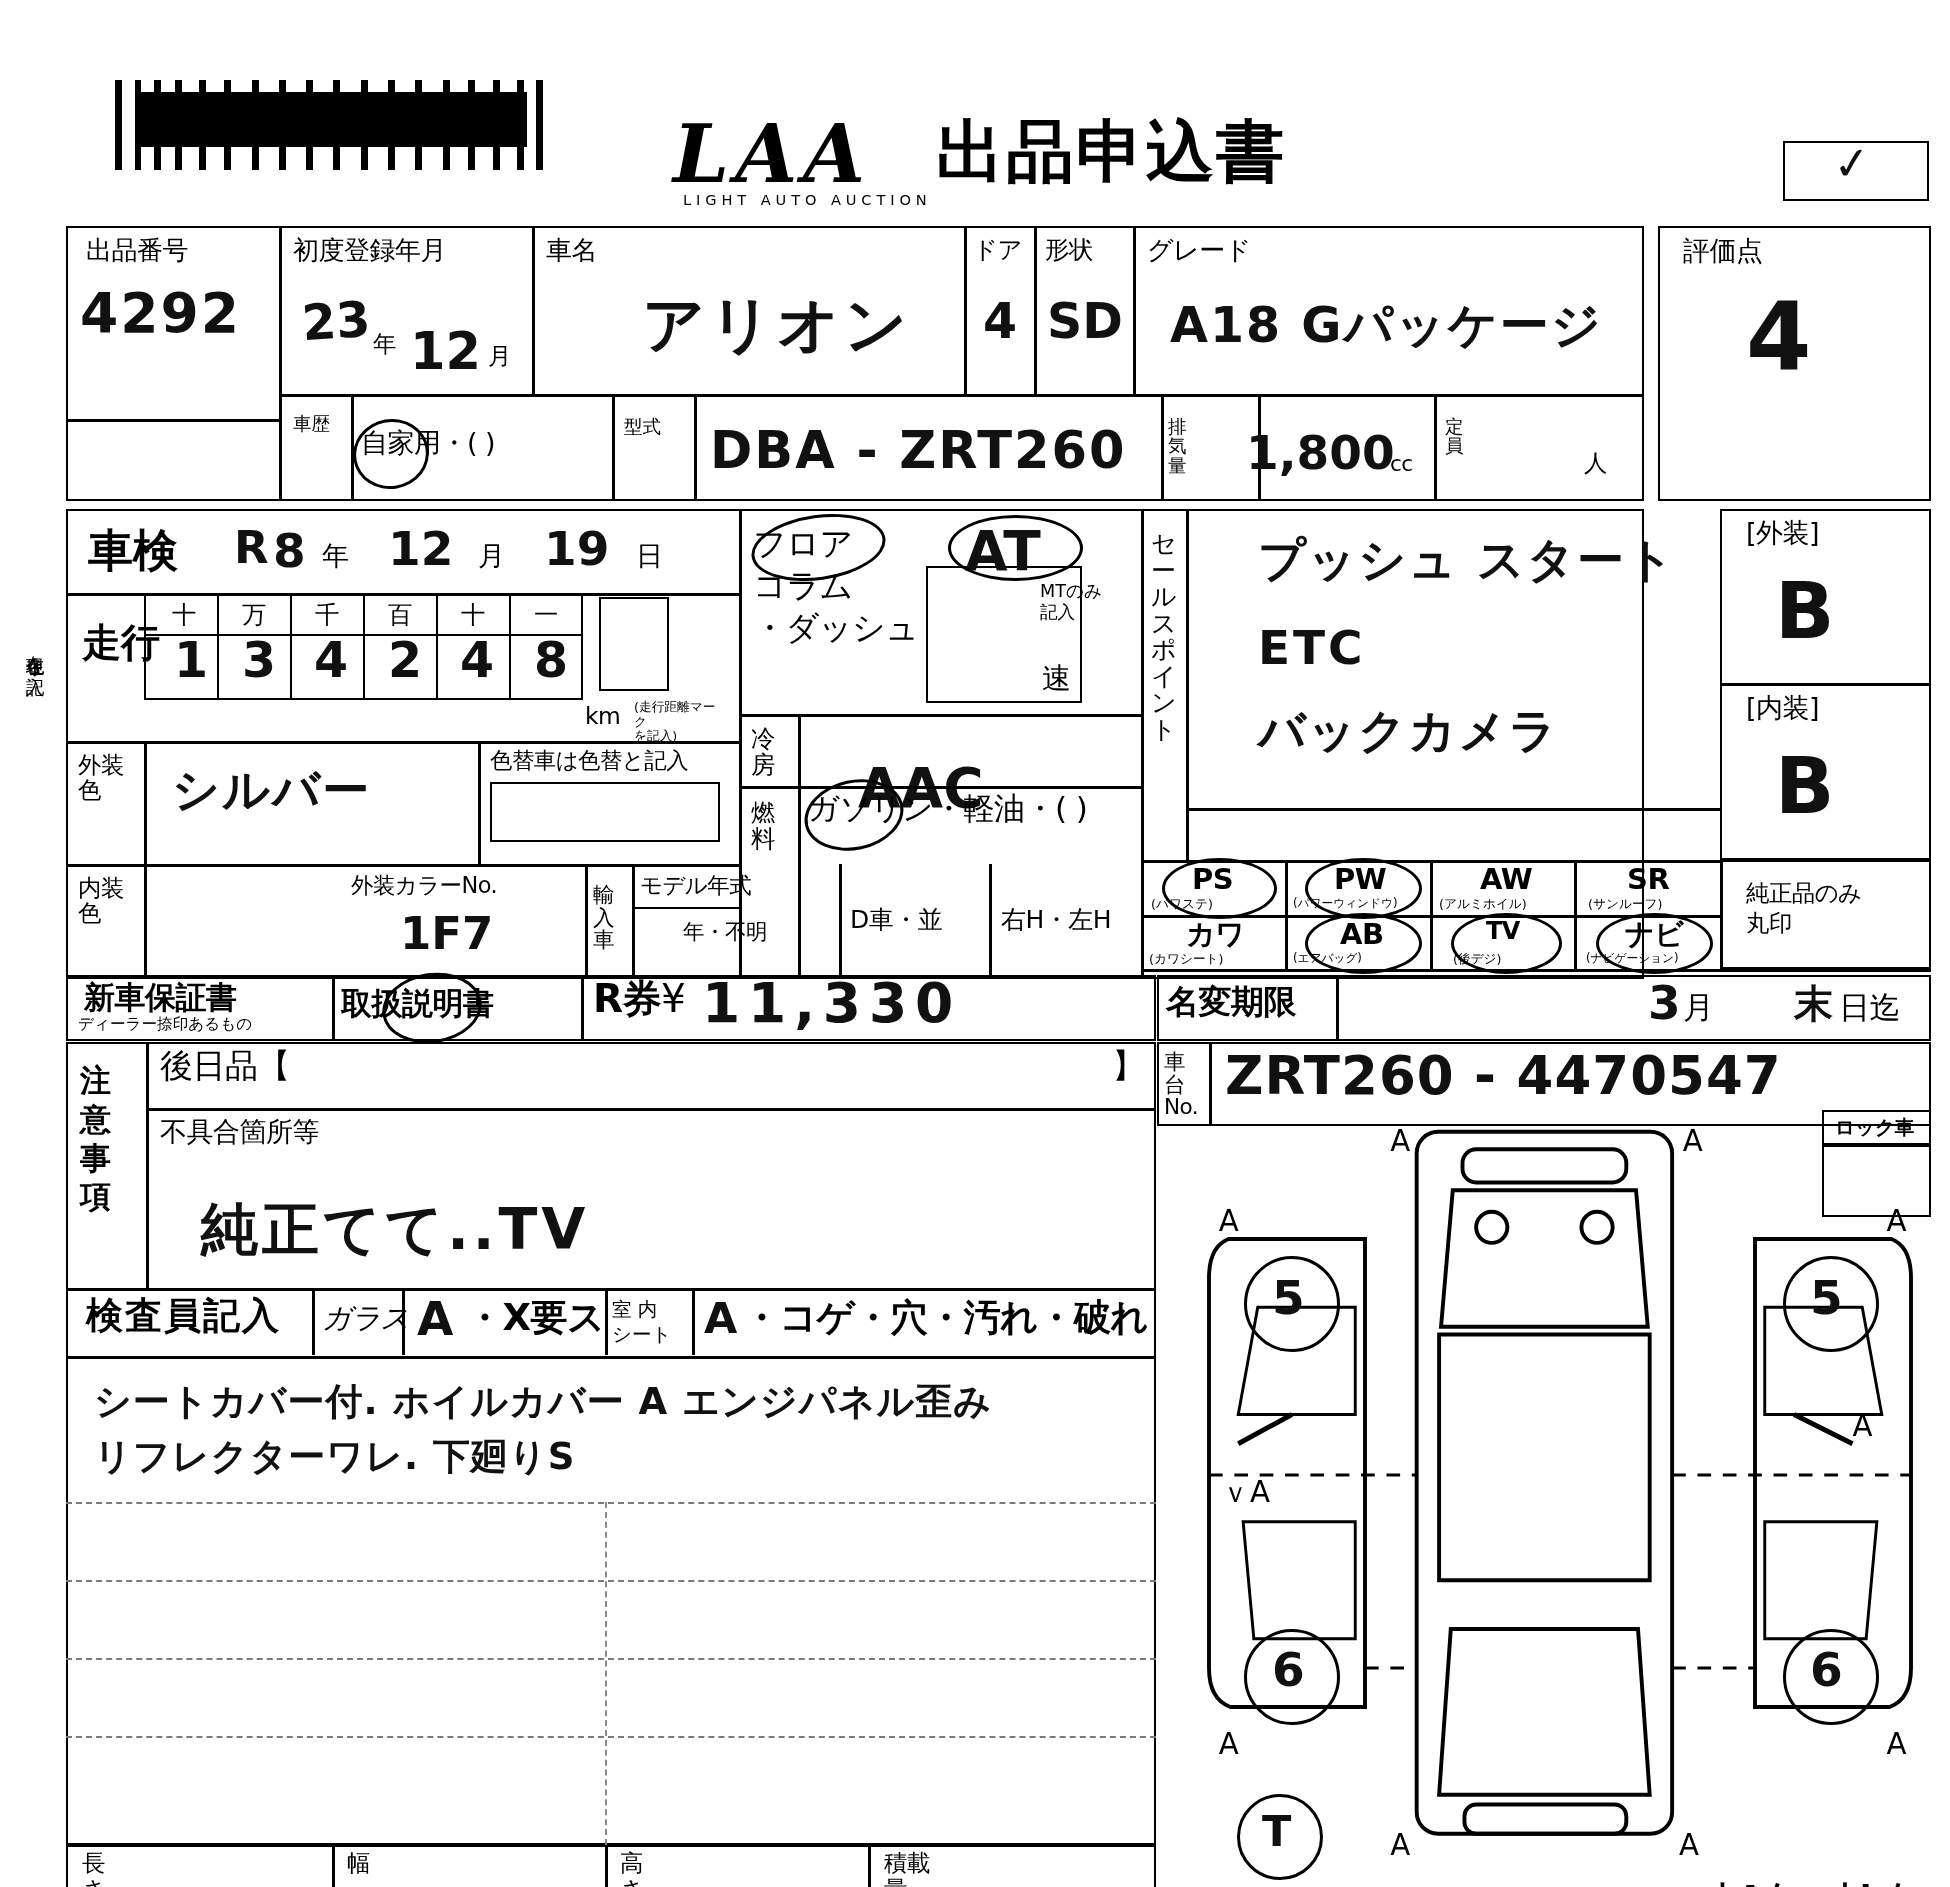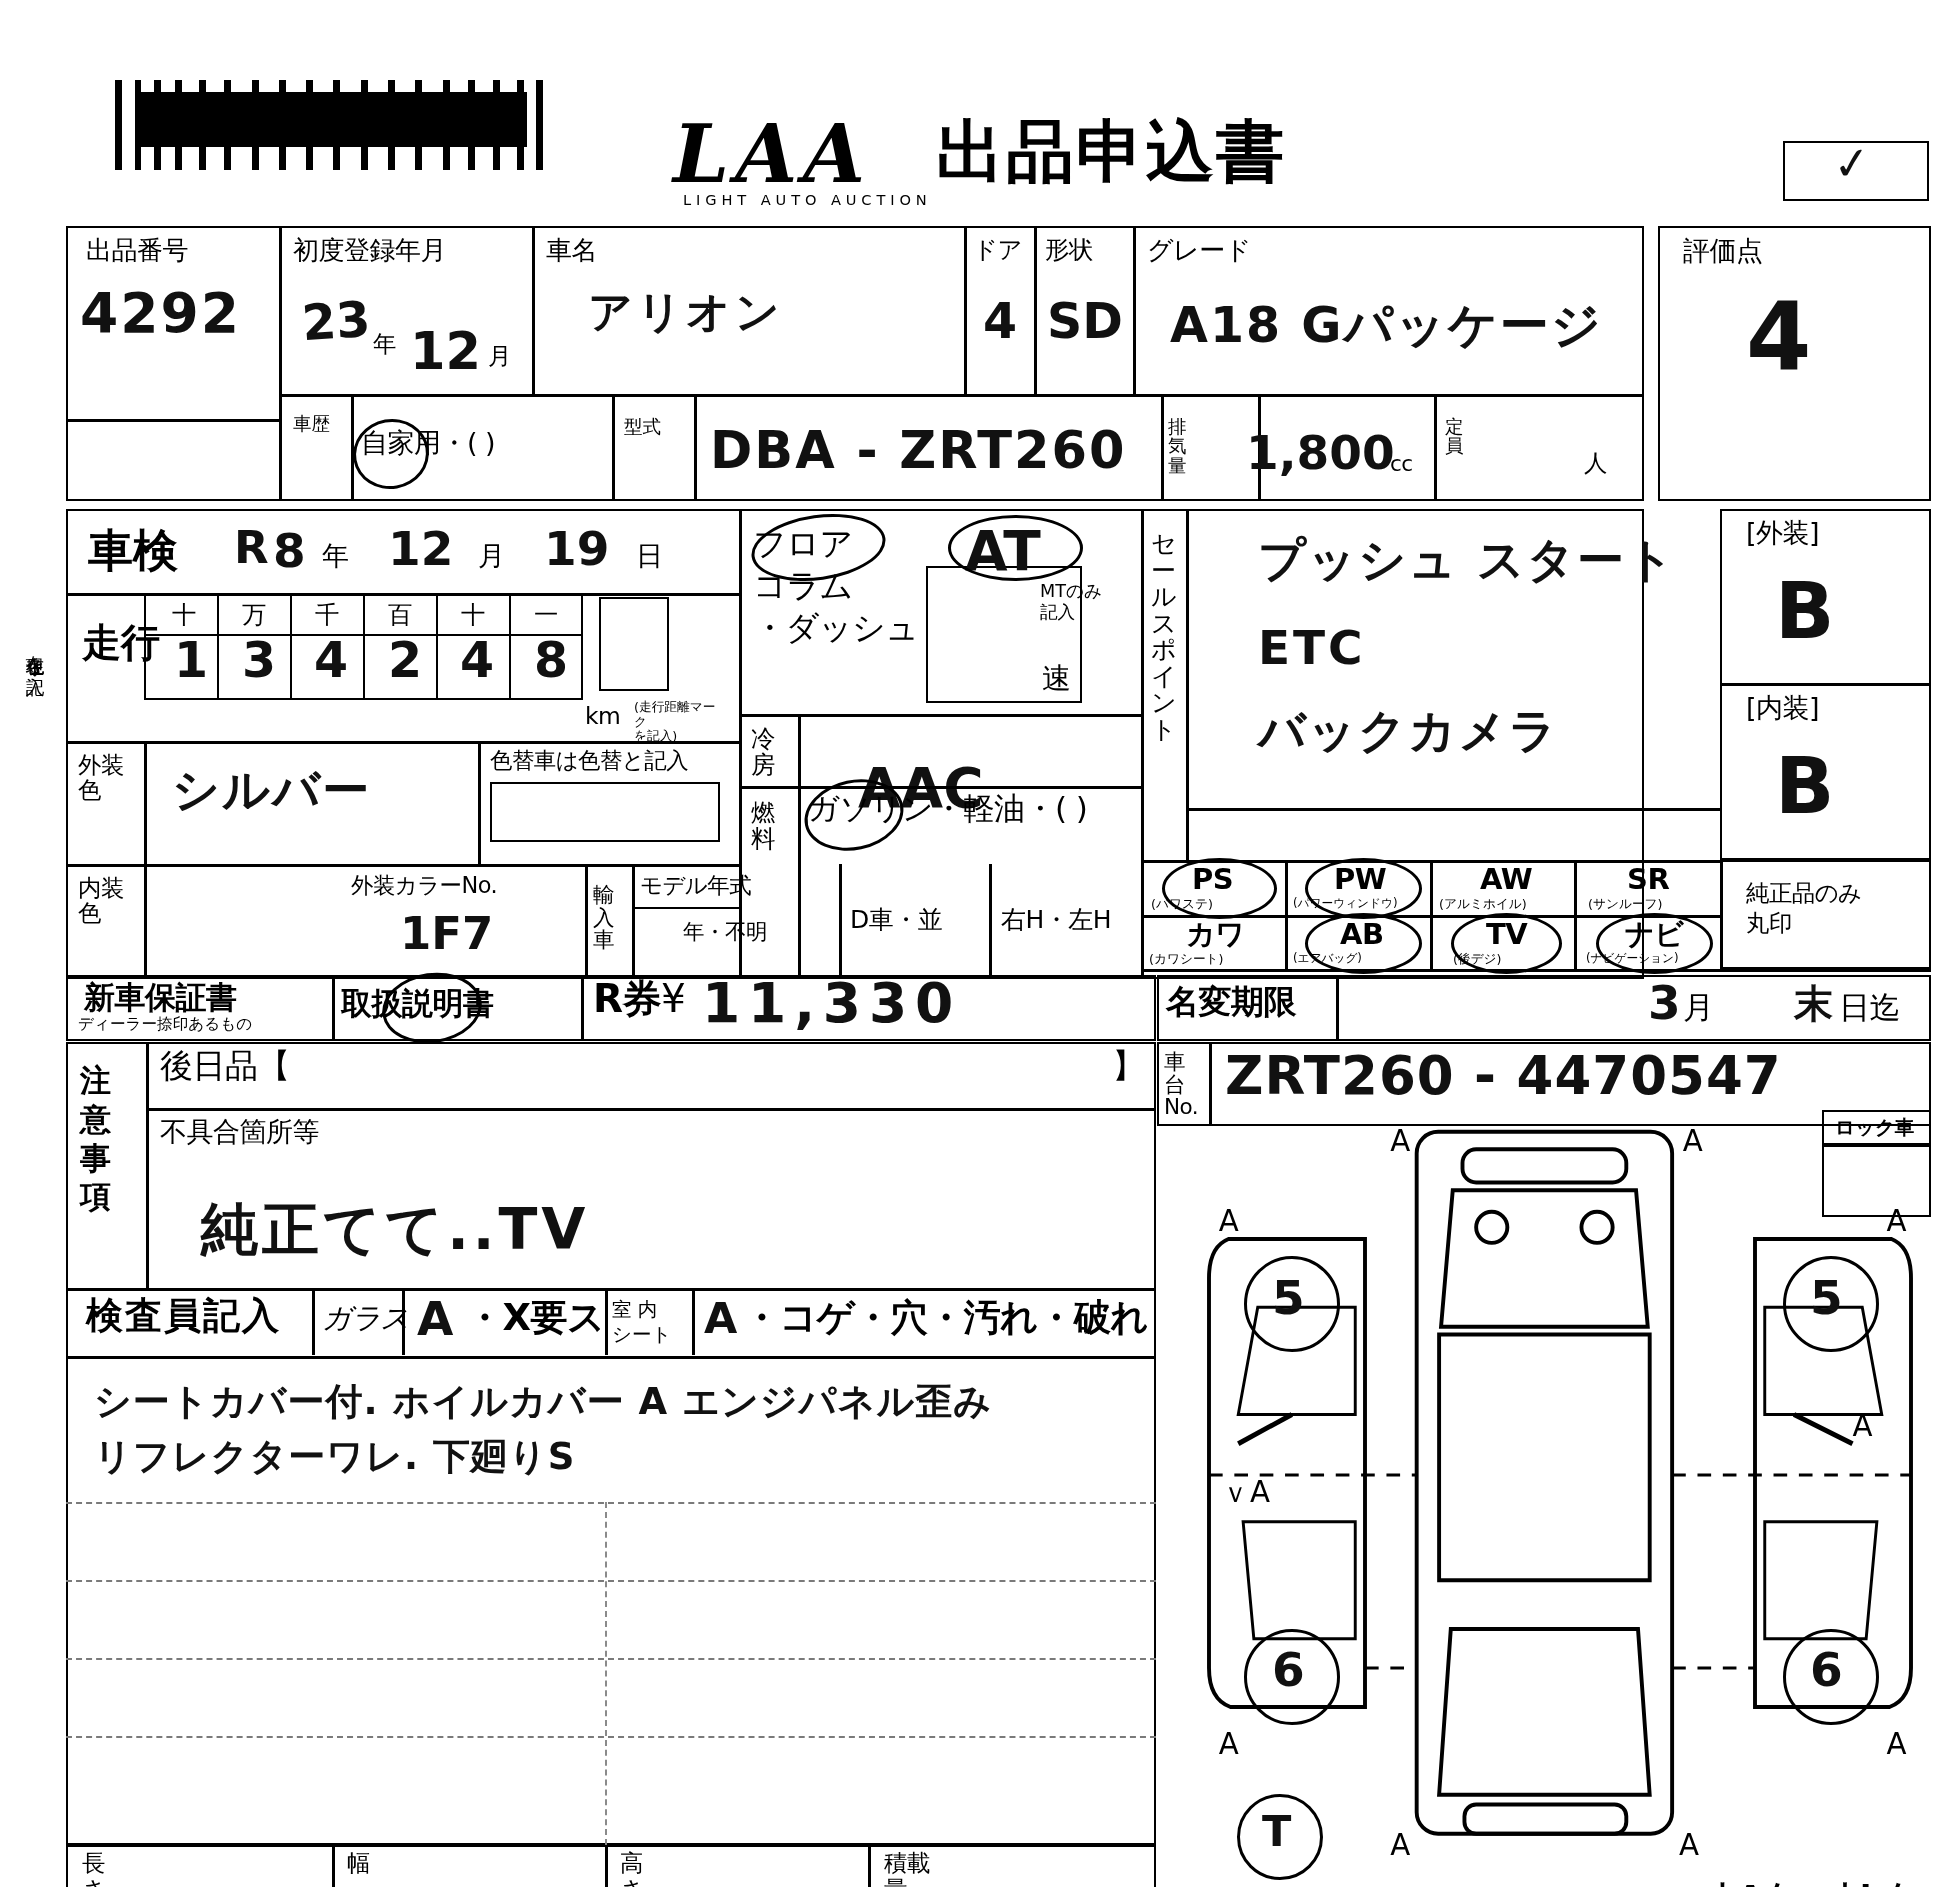--- a/index.html
+++ b/index.html
@@ -89,21 +89,21 @@
   <div class="lbl" style="left:86px;top:237px;font-size:26px;">出品番号</div>
   <div class="hw" style="left:80px;top:281px;font-size:55px;letter-spacing:2px;">4292</div>
 
   <div class="lbl" style="left:293px;top:237px;font-size:26px;">初度登録年月</div>
   <div class="hw" style="left:302px;top:293px;font-size:49px;transform:rotate(-4deg);">23</div>
   <div class="lbl" style="left:373px;top:332px;font-size:23.4px;">年</div>
   <div class="hw" style="left:410px;top:322px;font-size:51px;">12</div>
   <div class="lbl" style="left:488px;top:344px;font-size:23.4px;">月</div>
 
   <div class="lbl" style="left:546px;top:237px;font-size:26px;">車名</div>
-  <div class="hw" style="left:588px;top:283px;font-size:44px;letter-spacing:3.9px;">アリオン</div>
+  <div class="hw" style="left:642px;top:283px;font-size:62px;letter-spacing:3.9px;">アリオン</div>
 
   <div class="lbl" style="left:973px;top:237px;font-size:24.4px;">ドア</div>
   <div class="hw" style="left:983px;top:293px;font-size:49px;">4</div>
 
   <div class="lbl" style="left:1045px;top:237px;font-size:24.4px;">形状</div>
   <div class="hw" style="left:1047px;top:293px;font-size:49px;">SD</div>
 
   <div class="lbl" style="left:1147px;top:237px;font-size:26px;">グレード</div>
   <div class="hw" style="left:1170px;top:293px;font-size:49px;letter-spacing:2px;">A18 Gパッケージ</div>
 
@@ -239,21 +239,21 @@
   <div class="lbl" style="left:1627px;top:864px;font-size:29px;font-weight:bold;">SR</div>
   <div class="lbl-xs" style="left:1588px;top:897px;font-size:12.7px;">(サンルーフ)</div>
 
   <div class="lbl" style="left:1186px;top:919px;font-size:29px;font-weight:bold;">カワ</div>
   <div class="lbl-xs" style="left:1149px;top:952px;font-size:12.7px;">(カワシート)</div>
 
   <div class="lbl" style="left:1340px;top:919px;font-size:29px;font-weight:bold;">AB</div>
   <div class="lbl-xs" style="left:1293px;top:952px;font-size:11.7px;">(エアバッグ)</div>
   <div class="oval" style="left:1305px;top:913px;width:111px;height:55px;"></div>
 
-  <div class="lbl" style="left:1486px;top:919px;font-size:29px;font-weight:bold;">TV</div>
+  <div class="lbl" style="left:1486px;top:919px;font-size:24px;font-weight:bold;">TV</div>
   <div class="lbl-xs" style="left:1453px;top:952px;font-size:12.7px;">(後デジ)</div>
   <div class="oval" style="left:1451px;top:913px;width:105px;height:55px;"></div>
 
   <div class="lbl" style="left:1625px;top:919px;font-size:29px;font-weight:bold;">ナビ</div>
   <div class="lbl-xs" style="left:1586px;top:952px;font-size:11.7px;">(ナビゲーション)</div>
   <div class="oval" style="left:1596px;top:913px;width:111px;height:55px;"></div>
 
   <div class="hline" style="left:1720px;top:683px;width:211px;height:2.9px;"></div>
   <div class="lbl" style="left:1746px;top:519px;font-size:27px;">[外装]</div>
   <div class="hw" style="left:1775px;top:566px;font-size:78px;">B</div>

